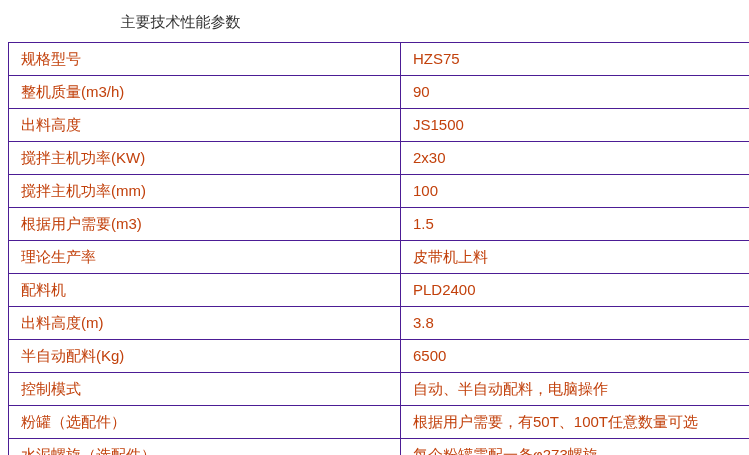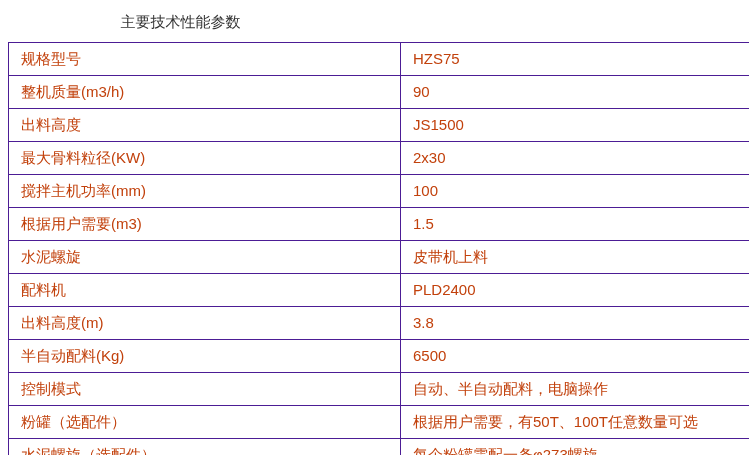--- a/index.html
+++ b/index.html
@@ -58,33 +58,33 @@
     </tr>
     <tr>
       <td class="col-label">整机质量(m3/h)</td>
       <td class="col-value">90</td>
     </tr>
     <tr>
       <td class="col-label">出料高度</td>
       <td class="col-value">JS1500</td>
     </tr>
     <tr>
-      <td class="col-label">最大骨料粒径(KW)</td>
+      <td class="col-label">搅拌主机功率(KW)</td>
       <td class="col-value">2x30</td>
     </tr>
     <tr>
       <td class="col-label">搅拌主机功率(mm)</td>
       <td class="col-value">100</td>
     </tr>
     <tr>
       <td class="col-label">根据用户需要(m3)</td>
       <td class="col-value">1.5</td>
     </tr>
     <tr>
-      <td class="col-label">水泥螺旋</td>
+      <td class="col-label">理论生产率</td>
       <td class="col-value">皮带机上料</td>
     </tr>
     <tr>
       <td class="col-label">配料机</td>
       <td class="col-value">PLD2400</td>
     </tr>
     <tr>
       <td class="col-label">出料高度(m)</td>
       <td class="col-value">3.8</td>
     </tr>

